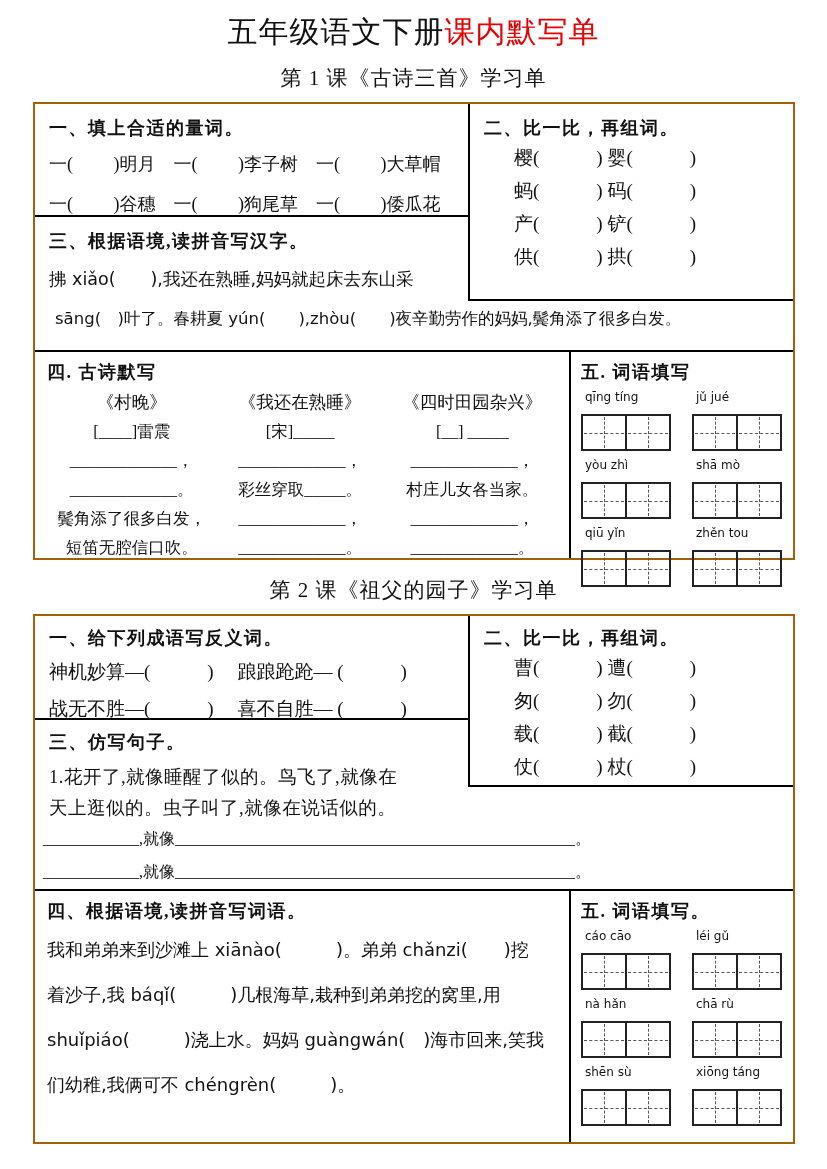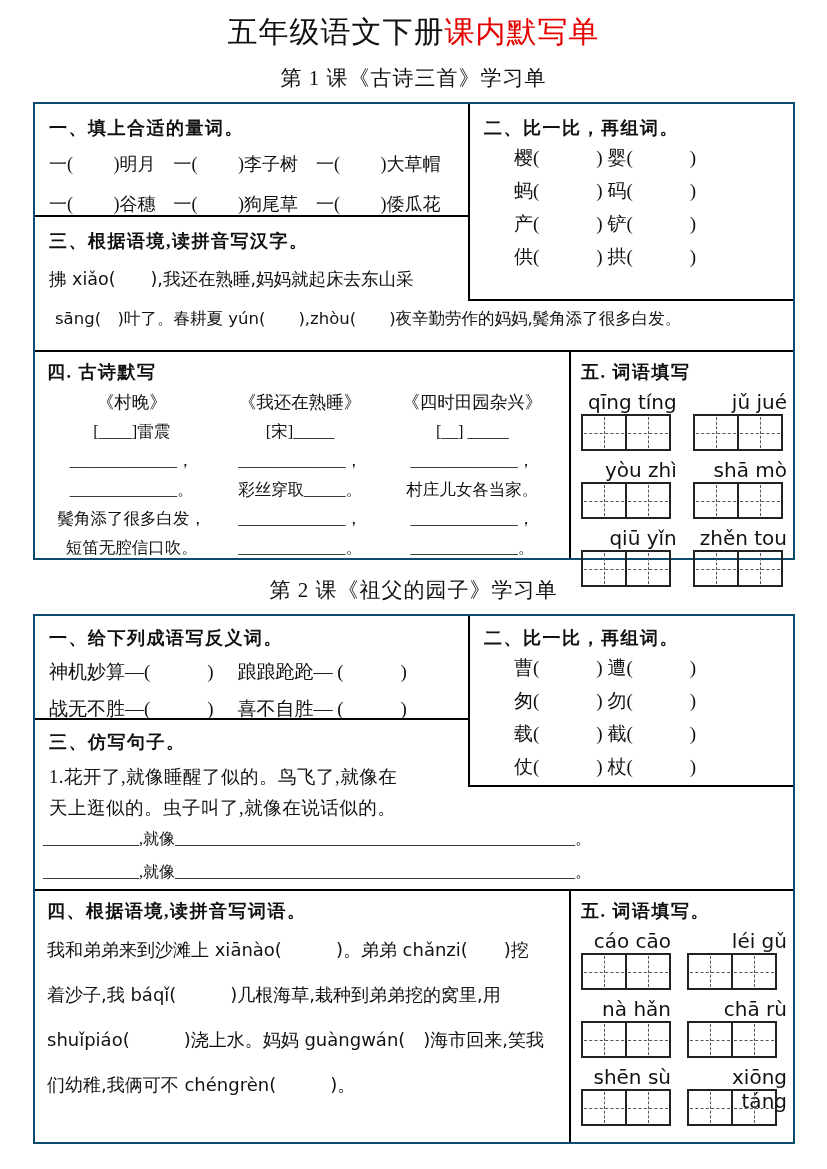--- a/index.html
+++ b/index.html
@@ -12,21 +12,21 @@
     font-family:"Liberation Sans", sans-serif; font-weight:normal;
     font-size:30px; letter-spacing:1px;
   }
   .page-title .red { color:#e60000; }
   .lesson-heading {
     text-align:center; font-size:21px; margin-top:12px; height:30px;
     letter-spacing:1px;
   }
   .box {
     position:relative; margin-left:33px; width:762px;
-    border:2px solid #0c4a6e; background:#fff;
+    border:2px solid #a16207; background:#fff;
   }
   #box1 { height:458px; margin-top:8px; }
   #box2 { height:530px; margin-top:8px; }
   .sec-title { font-size:18px; font-weight:700; letter-spacing:1.5px; }
   .pre { white-space:pre; }
 
   
   .cell-s1-l1 { position:absolute; left:0; top:0; width:433px; height:113px;
     border-bottom:2px solid #000; padding:12px 10px 0 14px; }
   .cell-s2-l1 { position:absolute; left:433px; top:0; width:325px; height:197px;
@@ -69,22 +69,22 @@
   .poem-title { font-size:17.5px; }
 
   
   .py-para { font-size:18px; line-height:45px; margin-top:4px;
     font-family:"DejaVu Sans","Liberation Serif",sans-serif; }
 
   
   .word-grid { display:grid; grid-template-columns:auto auto;
     column-gap:16px; row-gap:7px; margin-top:6px; }
   .word-item { }
-  .word-pinyin { font-family:"DejaVu Sans", sans-serif; font-size:20px;
-    height:24px; padding-left:4px;text-align:right; }
+  .word-pinyin { font-family:"DejaVu Sans", sans-serif; font-size:12px;
+    height:24px; padding-left:4px; }
   .tzg { display:flex; }
   .tzg-cell { width:46px; height:37px; border:2px solid #222; position:relative; }
   .tzg-cell + .tzg-cell { margin-left:-2px; }
   .tzg-cell::before { content:""; position:absolute; left:50%; top:1px; bottom:1px;
     border-left:1.5px dashed #555; }
   .tzg-cell::after { content:""; position:absolute; top:50%; left:1px; right:1px;
     border-top:1.5px dashed #555; }
 </style>
 </head>
 <body>

